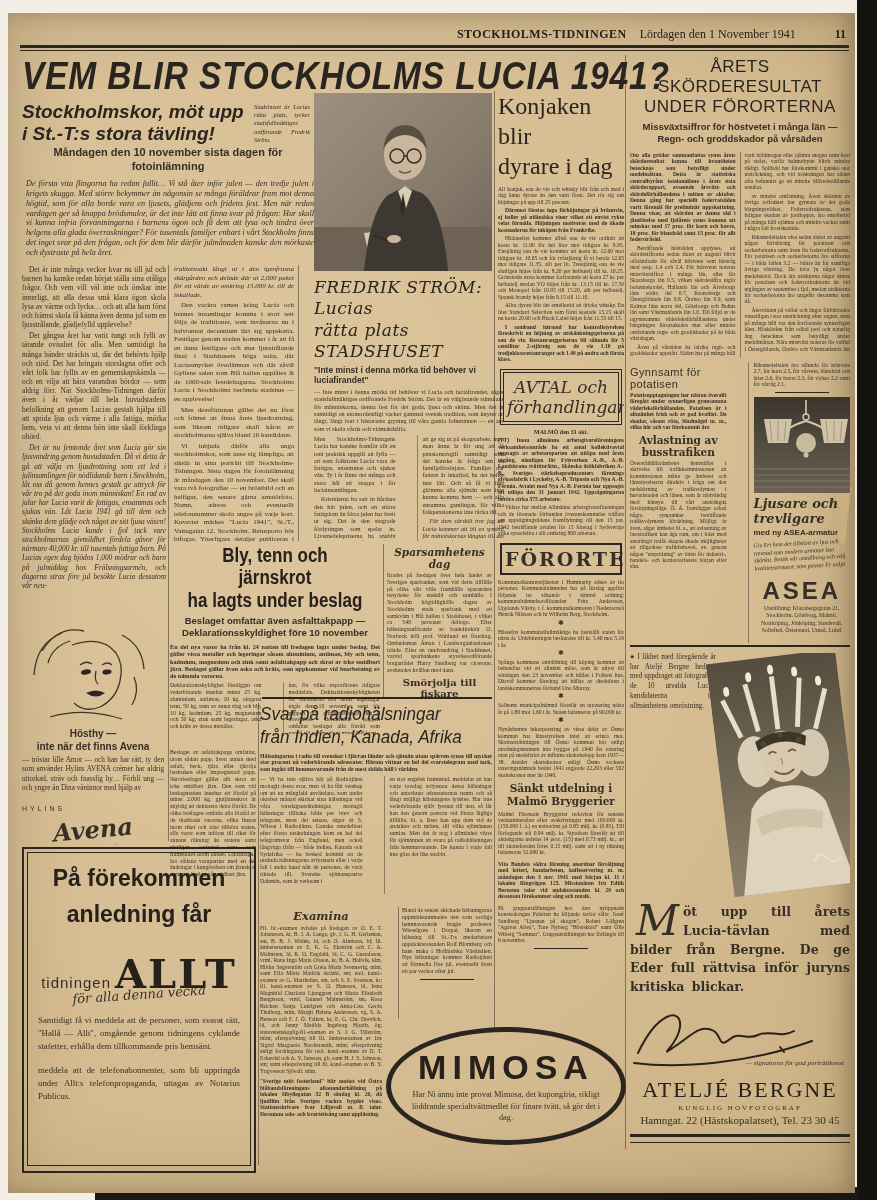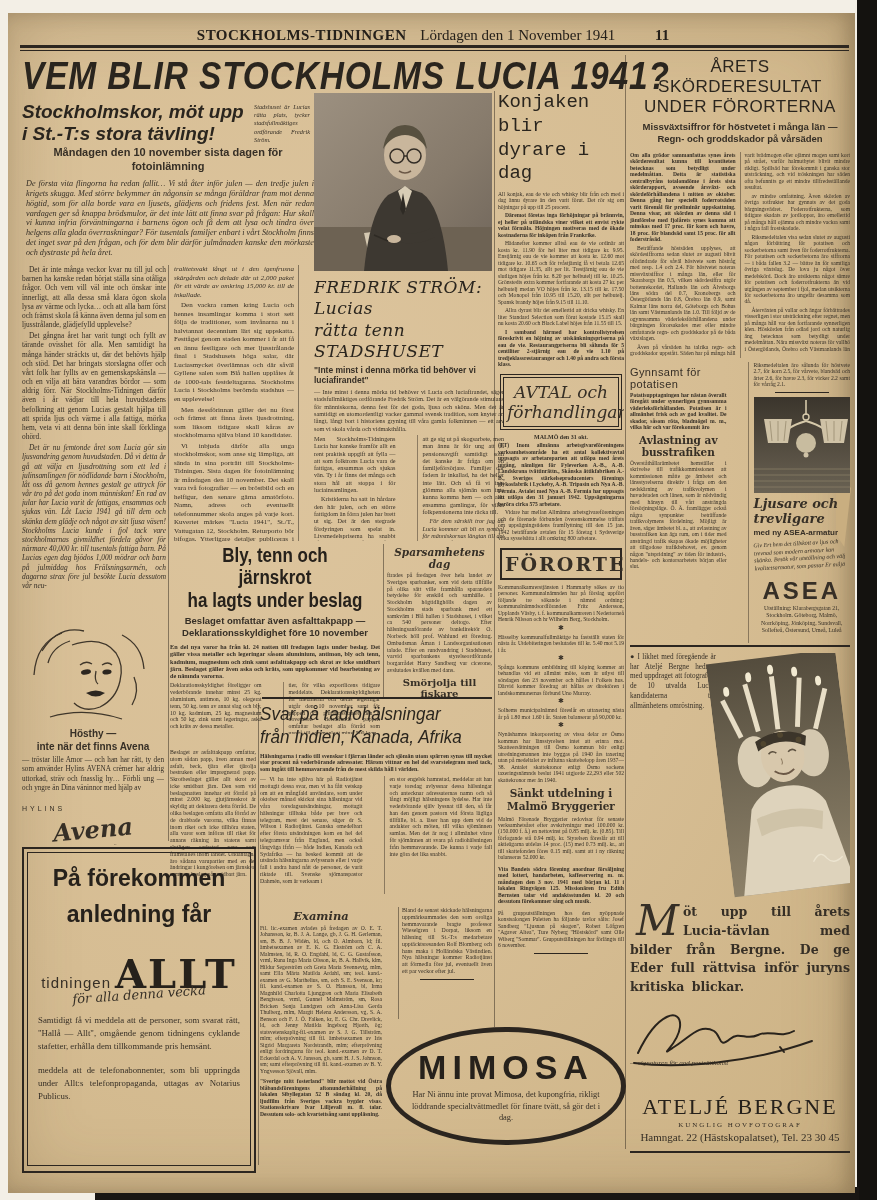--- a/index.html
+++ b/index.html
@@ -22,31 +22,31 @@
   .bold{font-weight:bold;}
   .clip{overflow:hidden;}
   p{margin:0 0 2px;text-indent:7px;}
   p.nf{text-indent:0;}
   .flexcols{display:flex;gap:21px;}
   .flexcols>div{flex:1;min-width:0;}
   .flexcols>div+div{border-left:1px solid rgba(46,38,28,.45);padding-left:5px;}
   .end-rule{width:54px;height:1px;background:#2c2620;margin:4px auto;}
   .star{text-align:center;font-size:7px;margin:2px 0;line-height:1;}
   
-  .mh{font-size:15px;text-align:center;color:#25201a;}
+  .mh{font-size:12px;text-align:right;color:#25201a;}
   .mh .nm{font-weight:bold;letter-spacing:.5px;}
   .mh .pg{font-weight:bold;margin-left:36px;}
   
   .h-main{font-family:"Liberation Sans",sans-serif;font-style:italic;font-weight:700;
     font-size:38px;letter-spacing:1px;color:#2a251e;transform:scaleX(.88);transform-origin:left top;white-space:nowrap;}
   .h-sub2{font-family:"Liberation Sans",sans-serif;font-style:italic;font-weight:700;
     font-size:19px;line-height:1.18;color:#2a251e;}
   .h-harvest{font-family:"Liberation Sans",sans-serif;font-size:17px;letter-spacing:.5px;
     line-height:1.18;color:#2a251e;text-align:center;}
-  .h-konjak{font-family:Liberation Mono, monospace;font-size:19px;line-height:1.25;color:#2a251e;}
+  .h-konjak{font-family:Liberation Serif, serif;font-size:24px;line-height:1.25;color:#2a251e;}
   .h-bly{font-family:"Liberation Sans",sans-serif;font-weight:700;font-size:20px;line-height:1.12;
     text-align:center;transform:scaleX(.85);transform-origin:center top;color:#26211b;}
   .h-svar{font-family:"Liberation Sans",sans-serif;font-style:italic;font-size:19px;line-height:1.2;
     transform:scaleX(.9);transform-origin:left top;white-space:nowrap;color:#2a251e;}
   .h-strom{font-family:"DejaVu Serif",serif;font-style:italic;font-size:17px;line-height:1.25;
     letter-spacing:.5px;color:#2a251e;}
   .kicker-q{font-family:"Liberation Sans",sans-serif;font-weight:700;font-size:8.5px;margin-top:3px;}
   .small-head-it{font-family:"DejaVu Serif",serif;font-style:italic;font-weight:bold;font-size:10.5px;text-align:center;margin:2px 0;}
   .small-head{font-family:"DejaVu Serif",serif;font-weight:bold;font-size:10px;text-align:center;margin:3px 0 2px;}
   .small-head-sans{font-family:"Liberation Sans",sans-serif;font-size:11px;letter-spacing:.4px;margin:4px 0 2px;}
@@ -86,22 +86,22 @@
   
   .asea-h1{font-family:"DejaVu Serif",serif;font-weight:bold;font-style:italic;font-size:13px;line-height:1.15;}
   .asea-h2{font-family:"Liberation Sans",sans-serif;font-weight:700;font-size:8px;margin:1px 0 3px;}
   .asea-body{font-size:6px;line-height:1.25;font-style:italic;transform:rotate(-3deg);}
   .asea-logo{font-family:"Liberation Sans",sans-serif;font-weight:700;font-size:24px;letter-spacing:3px;text-align:center;margin-top:7px;}
   .asea-addr{font-size:5.8px;line-height:1.3;text-align:center;}
   
   .bergne-note{font-size:7.2px;line-height:1.35;width:88px;}
   .bergne-pitch{font-family:"DejaVu Serif",serif;font-weight:bold;font-size:12.5px;line-height:1.5;text-align:justify;word-spacing:3px;}
   .bergne-initial{font-family:"DejaVu Serif",serif;font-style:italic;font-weight:normal;font-size:42px;float:left;line-height:.75;margin:2px 4px 0 6px;}
-  .bergne-sigcap{font-size:7px;font-style:italic;text-align:left;margin-top:-16px;padding-right:6px;}
-  .bergne-name{font-family:"Liberation Serif",serif;font-size:22px;letter-spacing:2px;text-align:center;margin-top:27px;color:#26211b;}
+  .bergne-sigcap{font-size:7px;font-style:italic;text-align:right;margin-top:-16px;padding-right:6px;}
+  .bergne-name{font-family:"Liberation Serif",serif;font-size:22px;letter-spacing:2px;text-align:center;margin-top:10px;color:#26211b;}
   .bergne-title{font-size:7px;letter-spacing:2px;text-align:center;margin-top:1px;}
   .bergne-addr{font-size:11px;text-align:center;margin-top:2px;}
   .heavy-rule{height:5px;border-top:3px solid #2c2620;border-bottom:1px solid #2c2620;}
   .mid-rule{height:2px;background:#2c2620;}
   .deadline{font-family:"Liberation Sans",sans-serif;font-weight:700;font-size:11px;line-height:1.3;text-align:center;}
   .lucia-photo-tilt{transform:rotate(-7deg);transform-origin:center;}
 </style>
 </head>
 <body>
 
@@ -172,21 +172,21 @@
     <p class="it nf">tralitetsvakt långt ut i den igenfrusna skärgården och delade där ut 2,000 paket för ett värde av omkring 15,000 kr. till de inkallade.</p>
     <p>Den vackra ramen kring Lucia och hennes insamlingar komma i stort sett följa de traditioner, som invånarna nu i halvtannat decennium lärt sig uppskatta. Festtåget genom staden kommer i år att få en ännu festligare och mer ljusstrålande final i Stadshusets höga salar, där Luciasmycket överlämnas och där såväl Gyllene salen som Blå hallen upplåtes åt de 1000-tals festdeltagarna. Stockholms Lucia i Stockholms berömda stadshus — en upplevelse!</p>
     <p>Men dessförinnan gäller det nu först och främst att finna årets ljusdrottning, som liksom tidigare skall kåras av stockholmarna själva bland 10 kandidater.</p>
     <p>Vi inbjuda därför alla unga stockholmskor, som anse sig lämpliga, att sända in sina porträtt till Stockholms-Tidningen. Sista dagen för fotoinlämning är måndagen den 10 november. Det skall vara två fotografier — en bröstbild och en helfigur, den senare gärna amatörfoto. Namn, adress och eventuellt telefonnummer skola anges på varje kort. Kuvertet märkes "Lucia 1941", St./T., Vattugatan 12, Stockholm. Returporto bör bifogas. Ytterligare detaljer publiceras i morgondagens tidning.</p>
   </div>
   <div class="vr" style="left:290px;top:252px;height:276px;"></div>
 
   <div class="abs clip" style="left:296px;top:264px;width:190px;height:264px;margin-left:10px;">
     <div class="h-strom">
       <div>FREDRIK STRÖM: Lucias</div>
-      <div>rätta tenn STADSHUSET</div>
+      <div>rätta plats STADSHUSET</div>
     </div>
     <div class="kicker-q">"Inte minst i denna mörka tid behöver vi luciafirandet"</div>
     <div class="j t62" style="margin-top:3px;">— Inte minst i denna mörka tid behöver vi Lucia och luciafirandet, säger stadsfullmäktiges ordförande Fredrik Ström. Det är en välgörande stimulans för människorna, denna fest för det goda, ljusa och sköna. Men det är samtidigt en utomordentligt vacker gammal svensk tradition, som knyter an långt, långt bort i historiens gryning till våra gamla folkminnen — ett arv som vi skola vårda och vidmakthålla.</div>
     <div class="flexcols t62 j clip" style="margin-top:3px;height:138px;">
       <div>
         <p class="nf">Men Stockholms-Tidningens Lucia har kanske framför allt en rent praktisk uppgift att fylla — att som folktrons Lucia vara de fattigas, ensammas och sjukas vän. Ty i år finns det många och stora hål att stoppa i för luciainsamlingen.</p>
         <p>Kristiderna ha satt in hårdare den här julen, och en större fattigdom än förra julen har brett ut sig. Det är den stegrade fördyringen som spelat in. Livsmedelspriserna ha snabbt gått i höjden, och för de många som ännu inte fått indexreglerade löner har knappheten blivit fattigdom. De fattiga, gamla och de stora familjerna ha råkat värst ut.</p>
 
       </div>
       <div>

